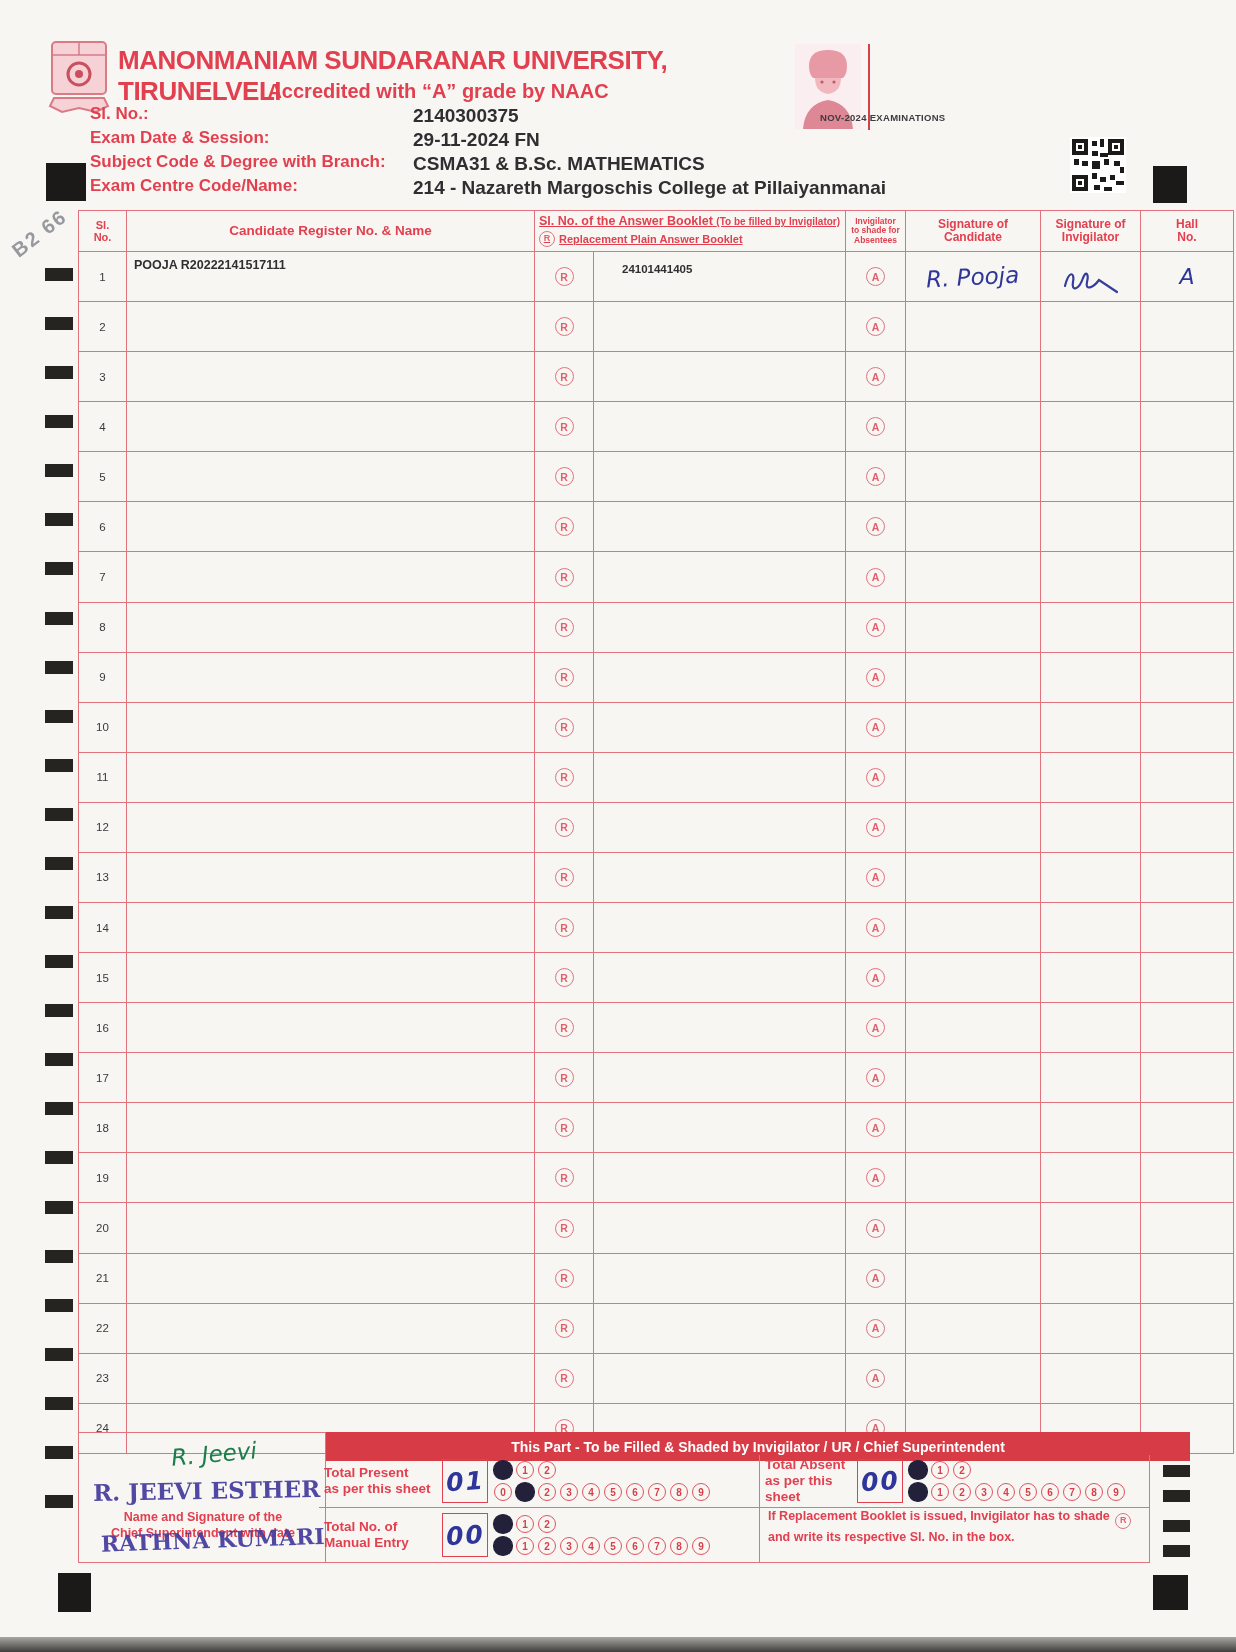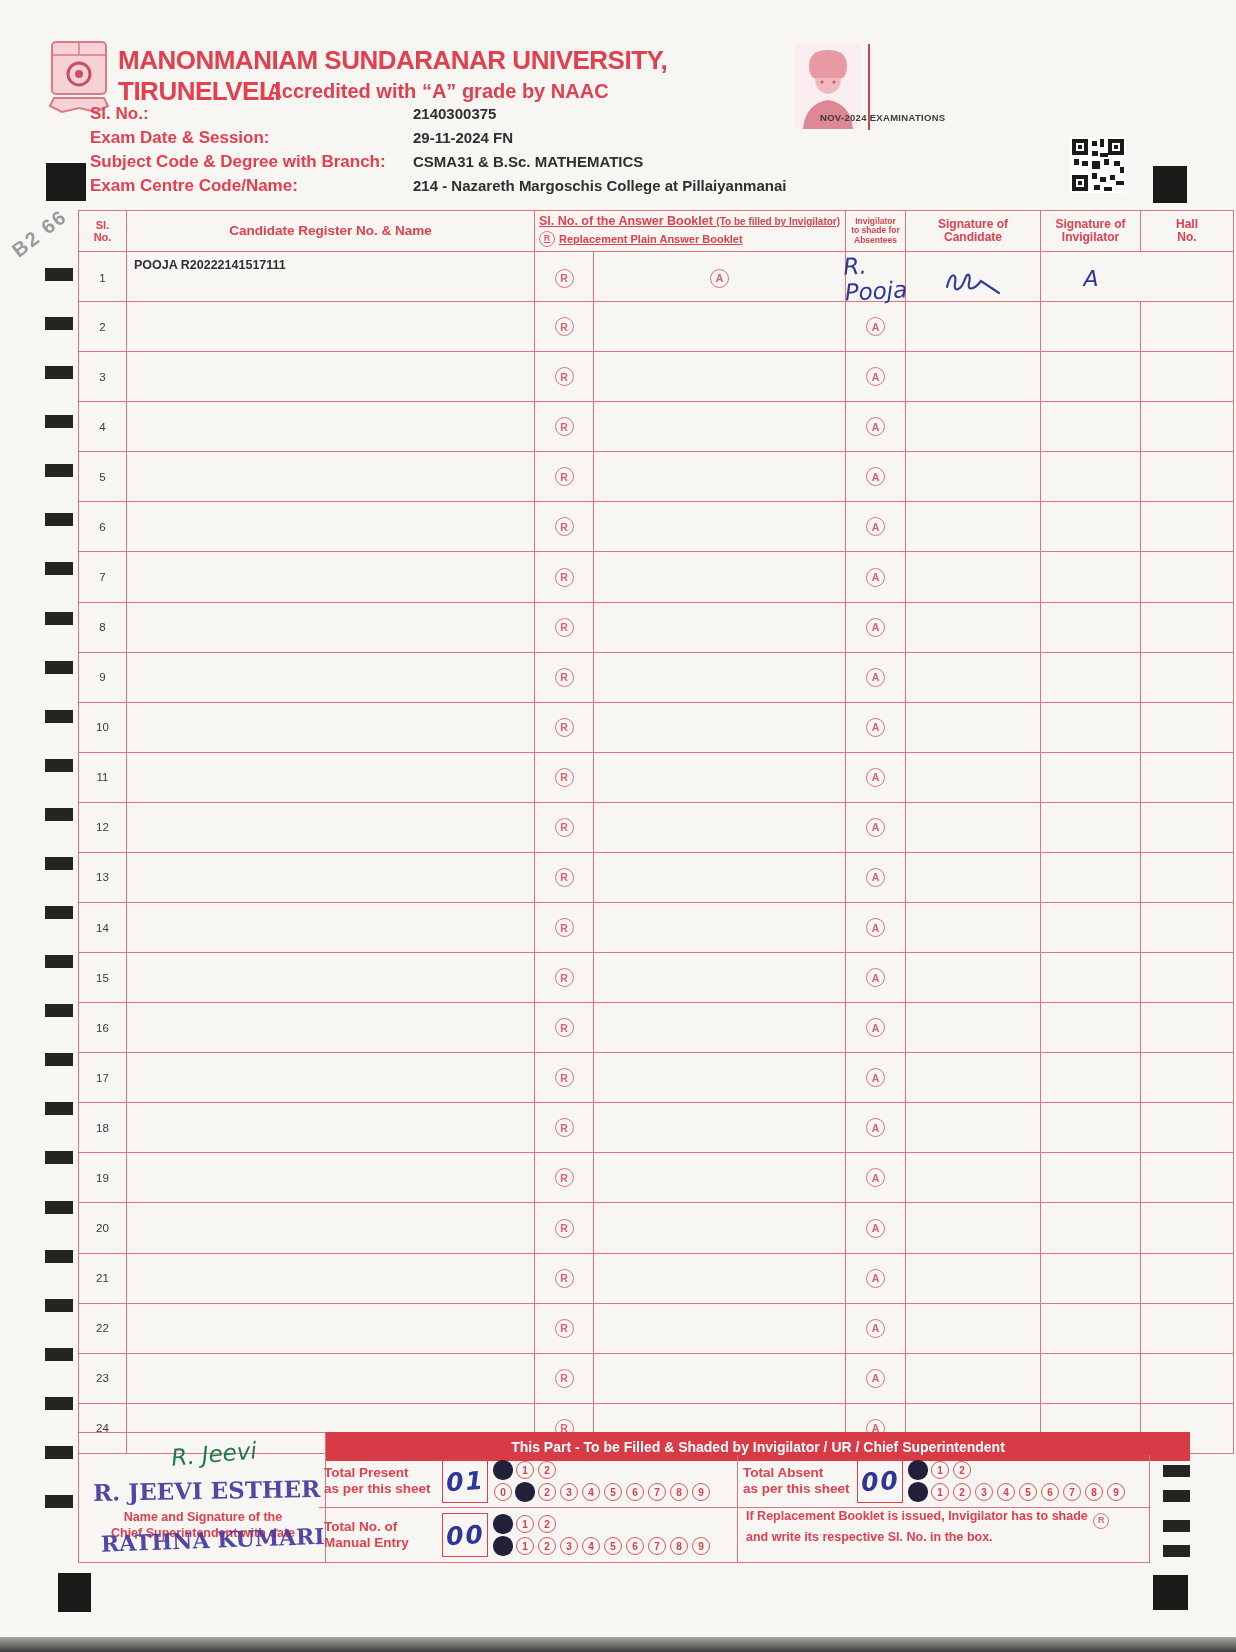--- a/index.html
+++ b/index.html
@@ -27,21 +27,21 @@
   .accred{position:absolute;left:118px;top:80px;width:640px;text-align:center;
         color:var(--red);font-size:20px;font-weight:bold;}
   .sheet-title{position:absolute;left:880px;top:46px;width:322px;color:var(--red2);
         font-family:"Liberation Serif",serif;font-weight:bold;font-size:27px;
         line-height:1.12;letter-spacing:0.5px;word-spacing:6px;}
   .session{position:absolute;left:820px;top:112px;color:#3c3b3e;font-size:9.5px;font-weight:bold;letter-spacing:0.3px;}
   .qr{position:absolute;left:1070px;top:137px;}
   
   .field-row{position:absolute;left:90px;width:1000px;height:22px;}
   .field-label{color:var(--red);font-size:17px;font-weight:bold;}
-  .field-value{position:absolute;left:323px;top:1px;color:var(--dark);font-size:15px;font-weight:bold;}
+  .field-value{position:absolute;left:323px;top:1px;color:var(--dark);font-size:19px;font-weight:bold;}
   
   .tbl{position:absolute;left:78px;top:210px;width:1154px;border:1.5px solid var(--line);
        box-sizing:content-box;}
   .thead{display:grid;grid-template-columns:48px 408px 311px 60px 135px 100px 92px;
        height:40px;border-bottom:1px solid var(--line);color:var(--red);font-weight:bold;}
   .th{border-right:1px solid var(--line);display:flex;flex-direction:column;
        align-items:center;justify-content:center;text-align:center;line-height:1.1;}
   .th:last-child{border-right:none;}
   .th-sl{font-size:11px;}
   .th-cand{font-size:13.5px;}
@@ -79,21 +79,21 @@
   .bcap{position:absolute;left:6px;top:77px;width:236px;text-align:center;color:var(--red);
        font-size:12.5px;font-weight:bold;line-height:1.25;}
   .stamp2{position:absolute;left:22px;top:94px;width:210px;text-align:center;font-size:22px;transform:rotate(-2deg);}
   .bban{position:absolute;left:326px;top:1432px;width:864px;height:29px;background:var(--banner);
        color:#fff;font-size:14px;font-weight:bold;display:flex;align-items:center;justify-content:center;}
   .brows{position:absolute;left:319px;top:1455px;width:831px;border-right:1px solid var(--line);box-sizing:border-box;}
   .brow{display:grid;border-bottom:1px solid var(--line);}
   .rowA{grid-template-columns:121px 50px 247px 118px 50px 245px;height:52px;}
   .rowB{grid-template-columns:121px 50px 247px 413px;height:54px;}
   .bcell{display:flex;align-items:center;position:relative;}
-  .bdivl{border-left:1px solid var(--line);}
+  .bdivl{border-left:1px solid var(--line);margin-left:22px;}
   .blabel{color:var(--red);font-size:13.5px;font-weight:bold;line-height:1.2;padding-left:5px;}
   .wbox{width:44px;height:42px;border:1.5px solid var(--red);margin:auto;display:flex;
        align-items:center;justify-content:center;}
   .wbox .hw{font-size:25px;font-weight:bold;letter-spacing:2px;transform:rotate(-4deg);}
   .bubs{flex-direction:column;justify-content:center;align-items:flex-start;gap:4px;padding-left:4px;}
   .bubrow{display:flex;gap:4px;}
   .bubble{display:inline-flex;width:16px;height:16px;border:1.3px solid #e0545f;border-radius:50%;
        color:var(--red2);font-size:10px;font-weight:bold;align-items:center;justify-content:center;}
   .bubble.shaded{background:var(--ink);border-color:var(--ink);color:transparent;transform:scale(1.12);}
   .bnote{color:var(--red);font-size:12.5px;font-weight:bold;line-height:1.3;padding-left:8px;
@@ -220,20 +220,21 @@
     <div id="tbody">
     <div class="trow">
       <div class="c sl">1</div>
       <div class="c cand">
         <span class="nm">POOJA R</span>
         <span class="rg">20222141517111</span>
       </div>
       <div class="c">
         <span class="circ">R</span>
       </div>
+      <div class="c bno">24101441405</div>
       <div class="c">
         <span class="circ">A</span>
       </div>
       <div class="c">
         <span class="hw sig-cand">R. Pooja</span>
       </div>
       <div class="c">
         <svg class="squig" width="64" height="34" viewBox="0 0 64 34">
           <path d="M6 22 C10 6 16 8 14 18 C12 28 20 26 24 14 C27 6 30 10 28 18 C26 27 34 24 40 16 L58 28" fill="none" stroke="#343c9c" stroke-width="2.2" stroke-linecap="round"></path>
         </svg>

